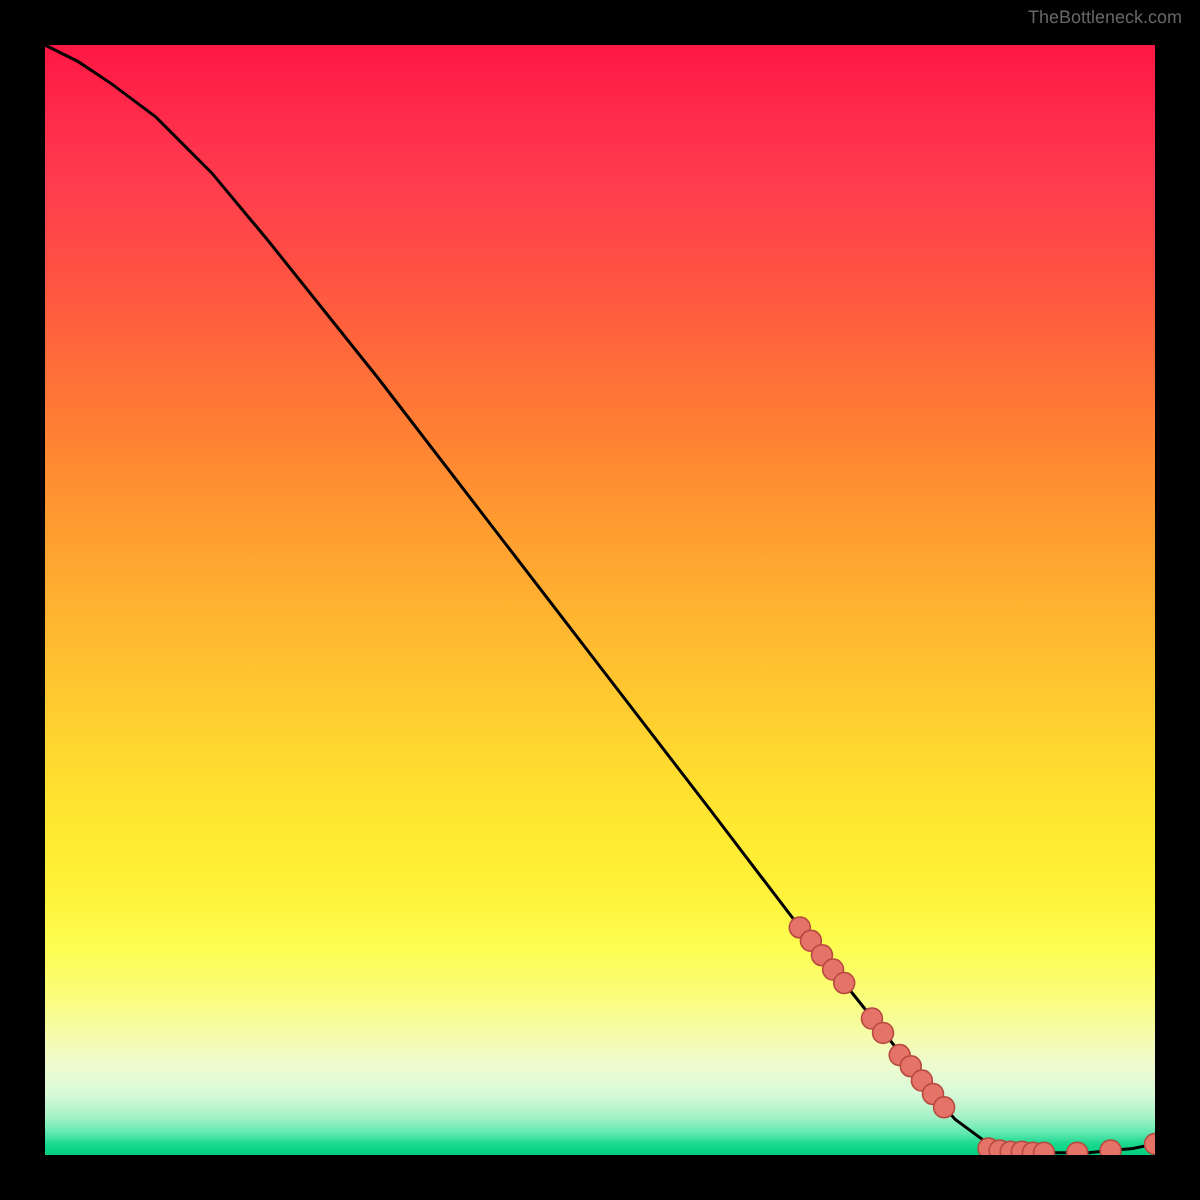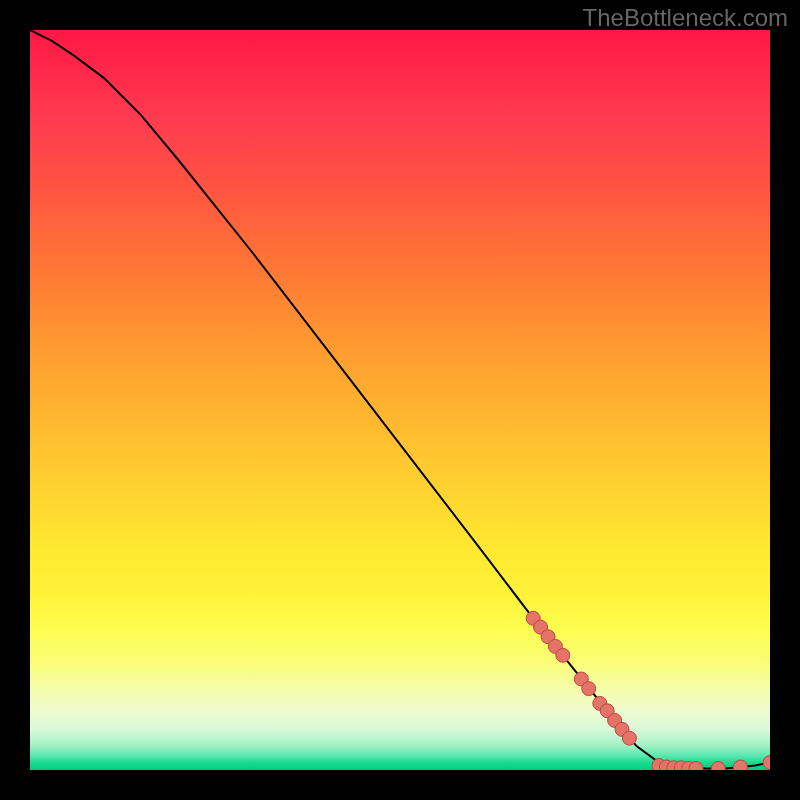--- a/index.html
+++ b/index.html
@@ -9,21 +9,21 @@
     background: #000;
     position: relative;
     font-family: Arial, Helvetica, sans-serif;
     overflow: hidden;
   }
   .attribution {
     position: absolute;
     top: 4px;
     right: 12px;
     color: #666;
-    font-size: 24px;
+    font-size: 12px;
     font-weight: 500;
     z-index: 30;
   }
   .plot-area {
     position: absolute;
     left: 30px;
     top: 30px;
     width: 740px;
     height: 740px;
   }

